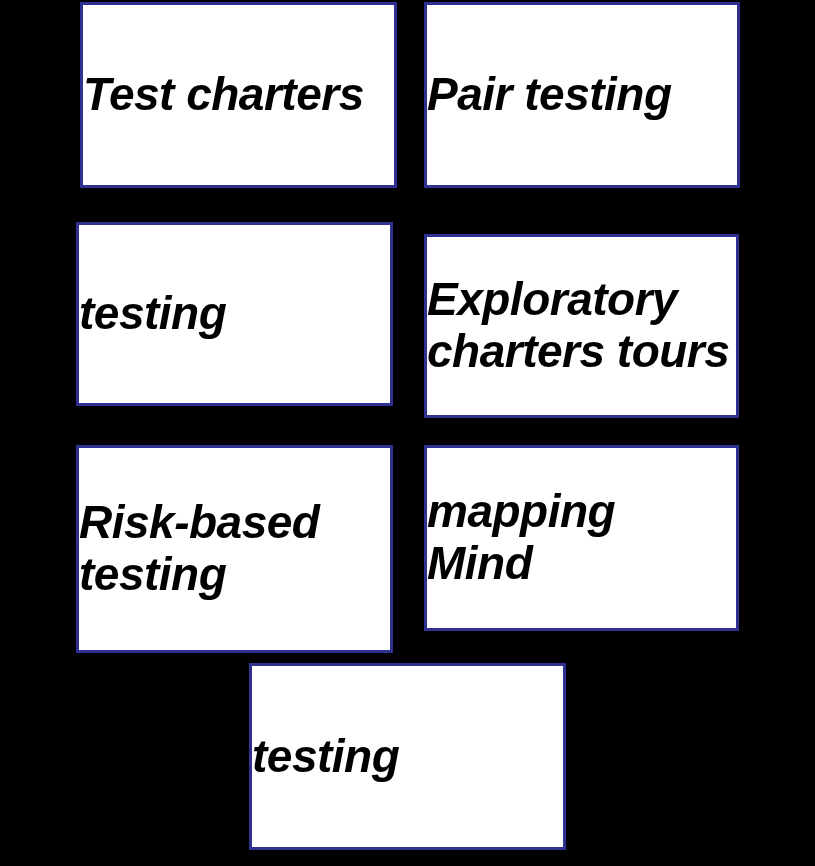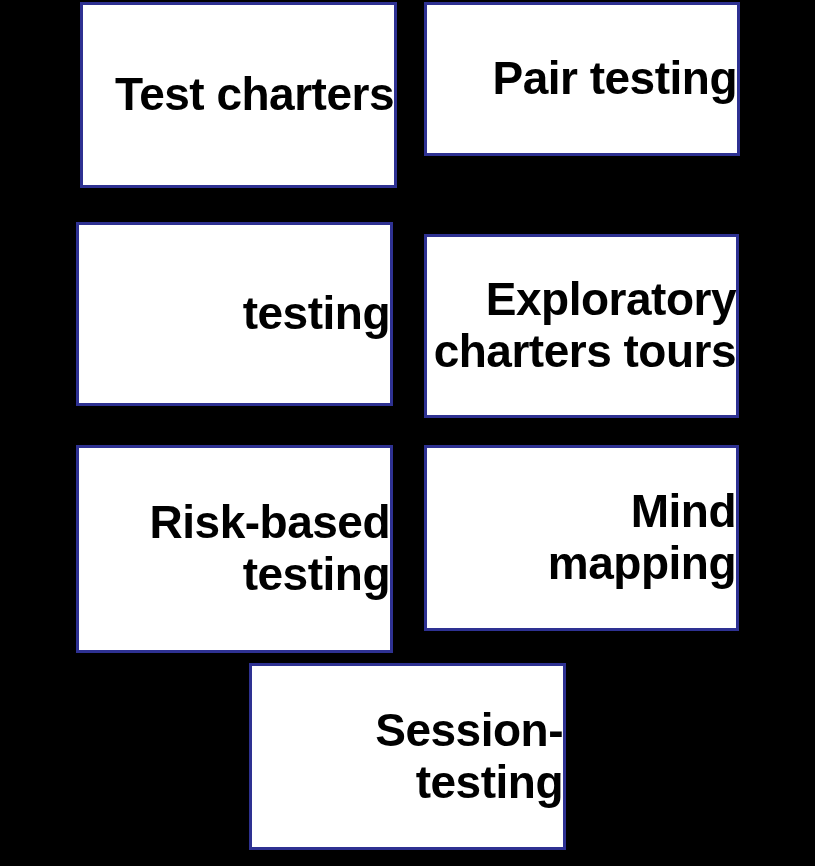--- a/index.html
+++ b/index.html
@@ -15,33 +15,34 @@
     overflow: hidden;
     font-family: "Liberation Sans", "DejaVu Sans", sans-serif;
   }
   .card {
     position: absolute;
     box-sizing: border-box;
     background: var(--card-fill, #ffffff);
     border: 3px solid var(--card-border, #2e3192);
     display: flex;
     flex-direction: column;
-    align-items: flex-end;
+    align-items: flex-start;
     justify-content: center;
     text-align: center;
     color: var(--card-text, #000000);
     font-weight: 700;
     font-size: 46px;
     line-height: 1.13;
     letter-spacing: -0.5px;
+    font-style: italic;
   }
   .card span { display: block; white-space: nowrap; }
   
   .pos-1 { left: 80px;  top: 2px;   width: 317px; height: 186px; }
-  .pos-2 { left: 424px; top: 2px;   width: 316px; height: 154px; }
+  .pos-2 { left: 424px; top: 2px;   width: 316px; height: 186px; }
   .pos-3 { left: 76px;  top: 222px; width: 317px; height: 184px; }
   .pos-4 { left: 424px; top: 222px; width: 315px; height: 184px; margin-top: 12px; }
   .pos-5 { left: 76px;  top: 445px; width: 317px; height: 208px; }
   .pos-6 { left: 424px; top: 445px; width: 315px; height: 186px; }
   .pos-7 { left: 249px; top: 663px; width: 317px; height: 187px; }
 </style>
 </head>
 <body>
 
 <div class="canvas">
@@ -62,22 +63,21 @@
     <span>Exploratory</span>
     <span>charters tours</span>
   </div>
 
   <div class="card pos-5">
     <span>Risk-based</span>
     <span>testing</span>
   </div>
 
   <div class="card pos-6">
+    <span>mapping</span>
     <span>Mind</span>
-    <span>mapping</span>
   </div>
 
   <div class="card pos-7">
-    <span>Session-</span>
     <span>testing</span>
   </div>
 
 </div>
 
 </body></html>

